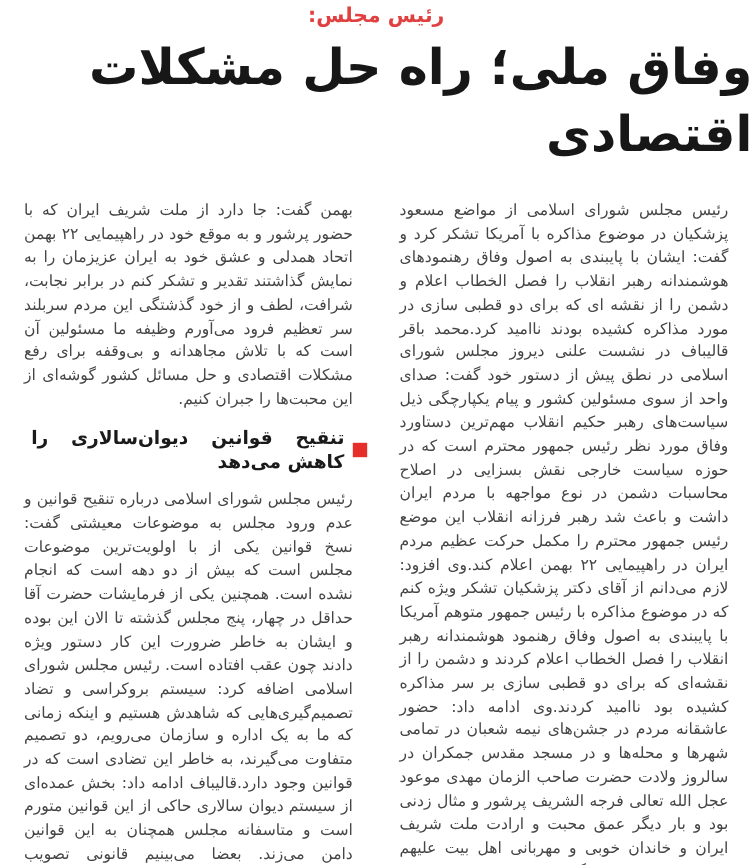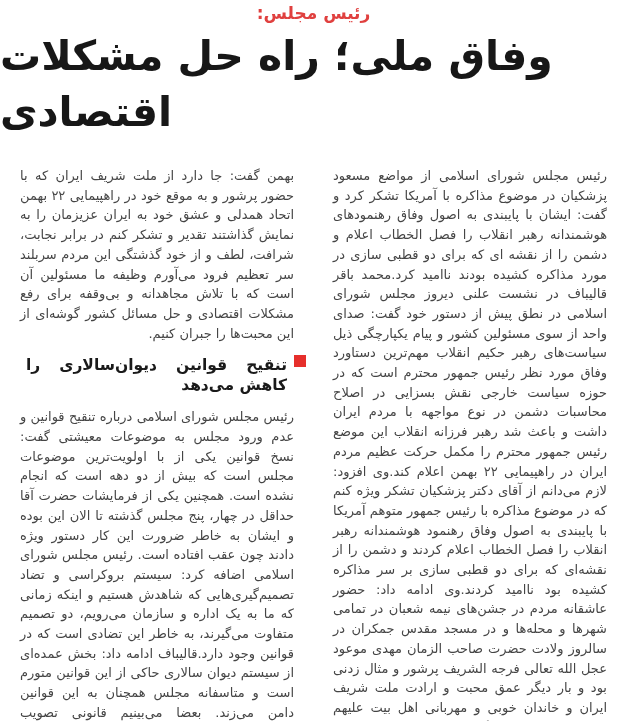--- a/index.html
+++ b/index.html
@@ -18,21 +18,21 @@
     padding-top: 2px;
   }
   .kicker {
     text-align: center;
     color: #e0403f;
     font-size: 17px;
     font-weight: bold;
     line-height: 22px;
   }
   .headline {
-    text-align: left;
+    text-align: right;
     color: #171717;
     font-size: 41px;
     font-weight: bold;
     line-height: 56px;
     margin-top: 4px;
     letter-spacing: -0.5px;
   }
   .columns {
     display: flex;
     gap: 15px;
@@ -42,20 +42,21 @@
   .col {
     flex: 1 1 0;
     color: #454545;
     font-size: 13px;
     line-height: 19.7px;
     text-align: justify;
   }
   .col p { margin: 12px; }
   .subhead {
     display: flex;
+    align-items: center;
     gap: 7px;
     margin: 11px 0 8px 18px;
   }
   .subhead .bullet {
     width: 12px;
     height: 12px;
     background: #e62f2b;
     flex: 0 0 auto;
   }
   .subhead .subhead-text {

